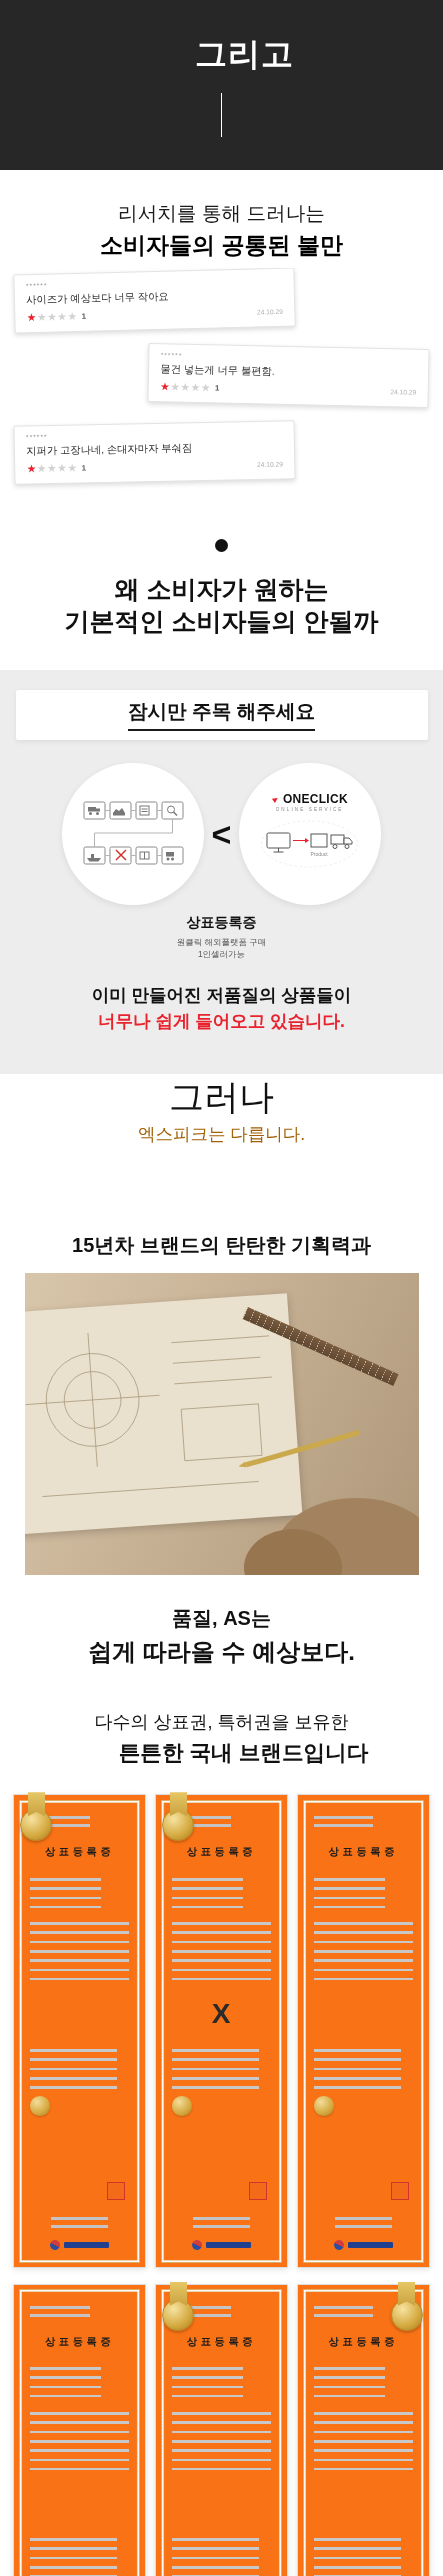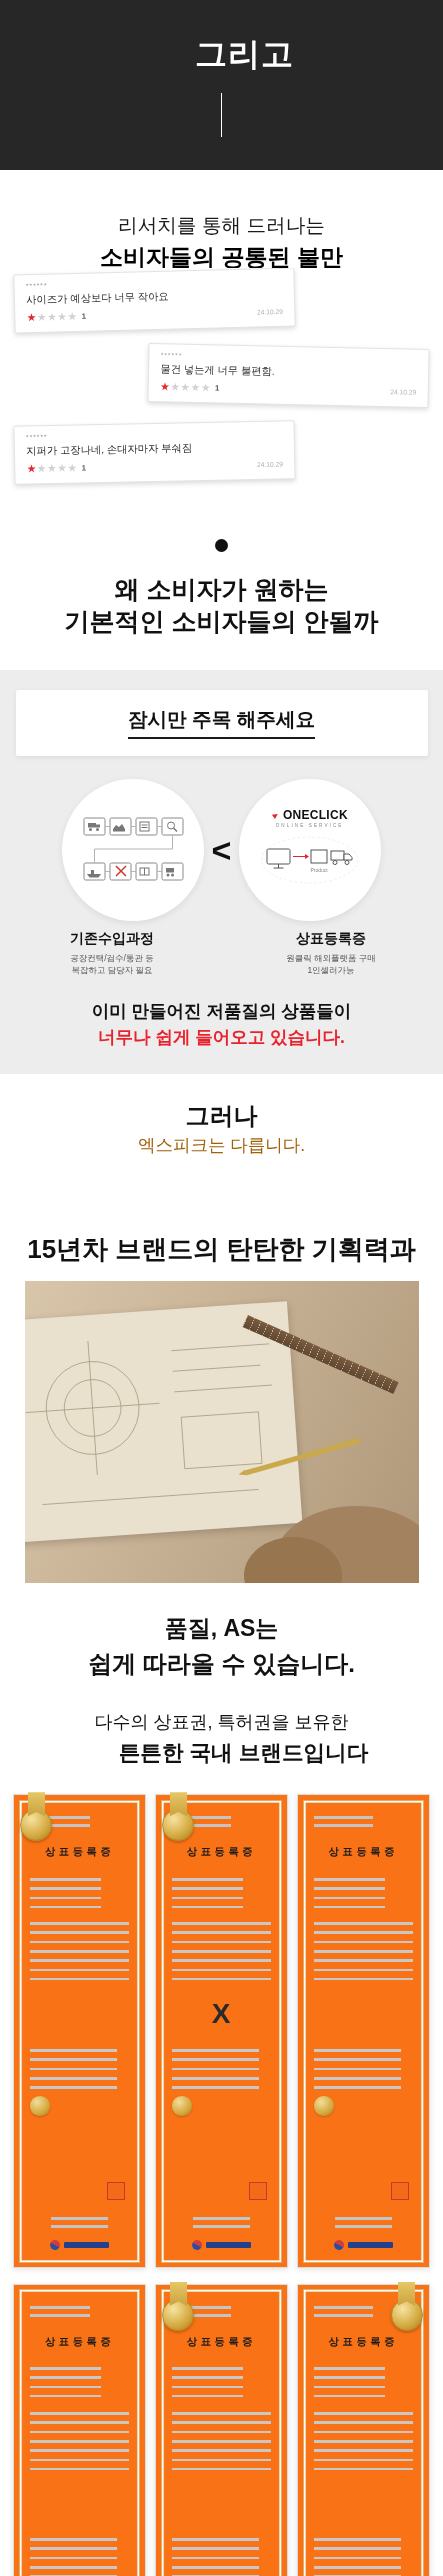--- a/index.html
+++ b/index.html
@@ -7,21 +7,21 @@
   .page{width:443px;height:2786px;overflow:hidden;position:relative;background:#fff;}
   section{width:100%;overflow:hidden;box-sizing:border-box;position:relative;}
 
   
   .sec-intro{height:170px;background:#272727;text-align:center;}
   .intro-title{padding-top:33px;font-size:32px;font-weight:800;color:#fff;letter-spacing:1px;margin-left:46px;}
   .intro-vline{width:1.5px;height:44px;background:#fff;margin:15.5px auto 0;}
 
   
   .sec-research{height:98px;text-align:center;}
-  .rs1{padding-top:42px;font-size:19.6px;font-weight:500;color:#1a1a1a;}
+  .rs1{padding-top:30px;font-size:19.6px;font-weight:500;color:#1a1a1a;}
   .rs2{margin-top:3.1px;font-size:23px;font-weight:800;color:#000000;}
 
   
   .sec-reviews{height:237px;}
   .rv-card{position:absolute;width:281px;background:#fff;border:0.5px solid #e3e3e3;
     box-shadow:0 2.1px 5.2px rgba(0,0,0,.14);padding:7.2px 11.3px;box-sizing:border-box;border-radius:1.5px;}
   .rv-card.c1{left:14.4px;top:3.1px;transform:rotate(-1.4deg);}
   .rv-card.c2{left:148px;top:78px;transform:rotate(1.2deg);}
   .rv-card.c3{left:14.4px;top:155px;transform:rotate(-1.1deg);}
   .rv-user{font-size:6.7px;color:#9a9a9a;letter-spacing:1px;}
@@ -32,58 +32,58 @@
   .rv-count{font-size:7.7px;color:#555;margin-left:4.1px;font-weight:700;}
   .rv-date{margin-left:auto;font-size:6.7px;color:#b0b0b0;}
 
   
   .sec-question{height:165px;text-align:center;}
   .q-dot{width:13.4px;height:13.4px;border-radius:50%;background:#111;margin:34px auto 20.6px;}
   .q1,.q2{font-size:25px;font-weight:800;color:#111;line-height:1.28;}
 
   
   .sec-gray{height:404px;background:#ededed;padding:19.6px 15.5px 0;text-align:center;}
-  .attention-card{height:66px;background:#fff;border-radius:2.1px;box-shadow:0 1.5px 5.2px rgba(0,0,0,.07);
+  .attention-card{height:50px;background:#fff;border-radius:2.1px;box-shadow:0 1.5px 5.2px rgba(0,0,0,.07);
     display:flex;align-items:center;justify-content:center;}
   .attention-card span{font-size:19.6px;font-weight:800;border-bottom:2.6px solid #1a1a1a;padding-bottom:3.6px;}
   .process-row{margin-top:23px;display:flex;align-items:center;justify-content:center;}
   .pr-circle{width:142px;height:142px;border-radius:50%;background:#fff;box-shadow:0 2.1px 7.2px rgba(0,0,0,.08);
     display:flex;flex-direction:column;align-items:center;justify-content:center;flex-shrink:0;}
   .compare-lt{font-size:34px;font-weight:800;color:#111;margin:0 7.2px;line-height:1;}
   .oc-logo{font-size:12px;font-weight:900;letter-spacing:0.3px;color:#111;display:flex;align-items:center;gap:2.6px;}
   .oc-cursor{color:#e8232e;font-size:8.8px;display:inline-block;transform:rotate(-35deg);}
   .oc-sub{font-size:4.6px;letter-spacing:2.1px;color:#888;margin:1.5px 0 3.1px;}
   .labels-row{display:flex;justify-content:center;gap:49px;margin-top:9.3px;}
   .pr-label{width:170px;}
   .pr-title{font-size:14px;font-weight:800;color:#111;}
   .pr-desc{font-size:8.5px;color:#555;margin-top:4.1px;line-height:1.45;}
   .warning{margin-top:21.6px;font-size:17.5px;font-weight:800;line-height:1.5;}
   .warn-red{color:#e8232e;}
 
   
   .sec-however{height:126px;text-align:center;}
-  .hv1{padding-top:26px;font-size:24px;font-weight:700;}
+  .hv1{font-size:35px;font-weight:400;}
   .hv2{margin-top:1px;font-size:17.5px;font-weight:400;color:#a16207;}
 
   
   .sec-brand{height:484px;text-align:center;}
-  .br-intro{padding-top:32px;font-size:26px;font-weight:600;color:#111;}
+  .br-intro{padding-top:32px;font-size:20px;font-weight:600;color:#111;}
   .photo{width:394px;height:302px;margin:14.4px auto 0;position:relative;overflow:hidden;
     background:linear-gradient(115deg,#d8c6ab 0%,#c7b194 45%,#ae9779 100%);}
   .paper{position:absolute;left:-18.5px;top:30px;width:289px;height:222px;background:#e9e1cd;
     transform:rotate(-4deg);box-shadow:0 2.6px 8.2px rgba(0,0,0,.2);}
   .ruler{position:absolute;right:15.5px;top:67px;width:165px;height:13.4px;transform:rotate(24deg);
     background:linear-gradient(#7a5c3e,#5f4730),repeating-linear-gradient(90deg,rgba(255,255,255,.55) 0 0.5px,transparent 0.5px 7.2px);
     background-blend-mode:overlay;}
   .pencil{position:absolute;right:57px;top:173px;width:118px;height:5.2px;background:#caa84c;transform:rotate(-16deg);}
   .pencil:after{content:"";position:absolute;left:-8.2px;top:-1px;border-top:3.6px solid transparent;border-bottom:3.6px solid transparent;border-right:8.2px solid #caa84c;}
   .hand{position:absolute;background:#a3825f;border-radius:50%;}
   .hand.h1{right:-20.6px;bottom:-36px;width:165px;height:113px;}
   .hand.h2{right:77px;bottom:-31px;width:98px;height:77px;background:#96754f;}
-  .br-q1{margin-top:30px;font-size:23px;font-weight:800;}
+  .br-q1{margin-top:30px;font-size:20px;font-weight:800;}
   .br-q2{margin-top:4.1px;font-size:24px;font-weight:800;}
 
   
   .sec-patent{height:100px;text-align:center;}
   .pt1{padding-top:26px;font-size:18px;font-weight:500;color:#111;}
   .pt2{margin-top:4.1px;font-size:21.6px;font-weight:800;padding-left:44px;}
 
   
   .sec-certs{height:1001px;padding:10.3px 13.4px 0;}
   .cert-grid{display:grid;grid-template-columns:repeat(3,1fr);grid-auto-rows:474px;gap:15.5px 9.3px;}
@@ -242,27 +242,20 @@
             <path d="M174,46 h10 l6,7 v5 h-16 z"></path>
             <circle cx="156" cy="63" r="4"></circle>
               <circle cx="180" cy="63" r="4"></circle>
           </g>
         </svg>
       </div>
     </div>
 
     <div class="labels-row">
       <div class="pr-label">
-        <div class="pr-title">기존수입과정</div>
-        <div class="pr-desc">
-          <span>공장컨택/검수/통관 등</span><br>
-          <span>복잡하고 담당자 필요</span>
-        </div>
-      </div>
-      <div class="pr-label">
         <div class="pr-title">상표등록증</div>
         <div class="pr-desc">
           <span>원클릭 해외플랫폼 구매</span><br>
           <span>1인셀러가능</span>
         </div>
       </div>
     </div>
 
     <div class="warning">
       <div>이미 만들어진 저품질의 상품들이</div>
@@ -292,21 +285,21 @@
             <line x1="60" y1="360" x2="480" y2="360"></line>
           </g>
         </svg>
       </div>
       <div class="ruler"></div>
       <div class="pencil"></div>
       <div class="hand h1"></div>
       <div class="hand h2"></div>
     </div>
     <div class="br-q1">품질, AS는</div>
-    <div class="br-q2">쉽게 따라올 수 있습니다.</div>
+    <div class="br-q2">쉽게 따라올 수 예상보다.</div>
   </section>
 
   <section class="sec-patent">
     <div class="pt1">다수의 상표권, 특허권을 보유한</div>
     <div class="pt2">튼튼한 국내 브랜드입니다</div>
   </section>
 
   <section class="sec-certs">
     <div class="cert-grid">
 

